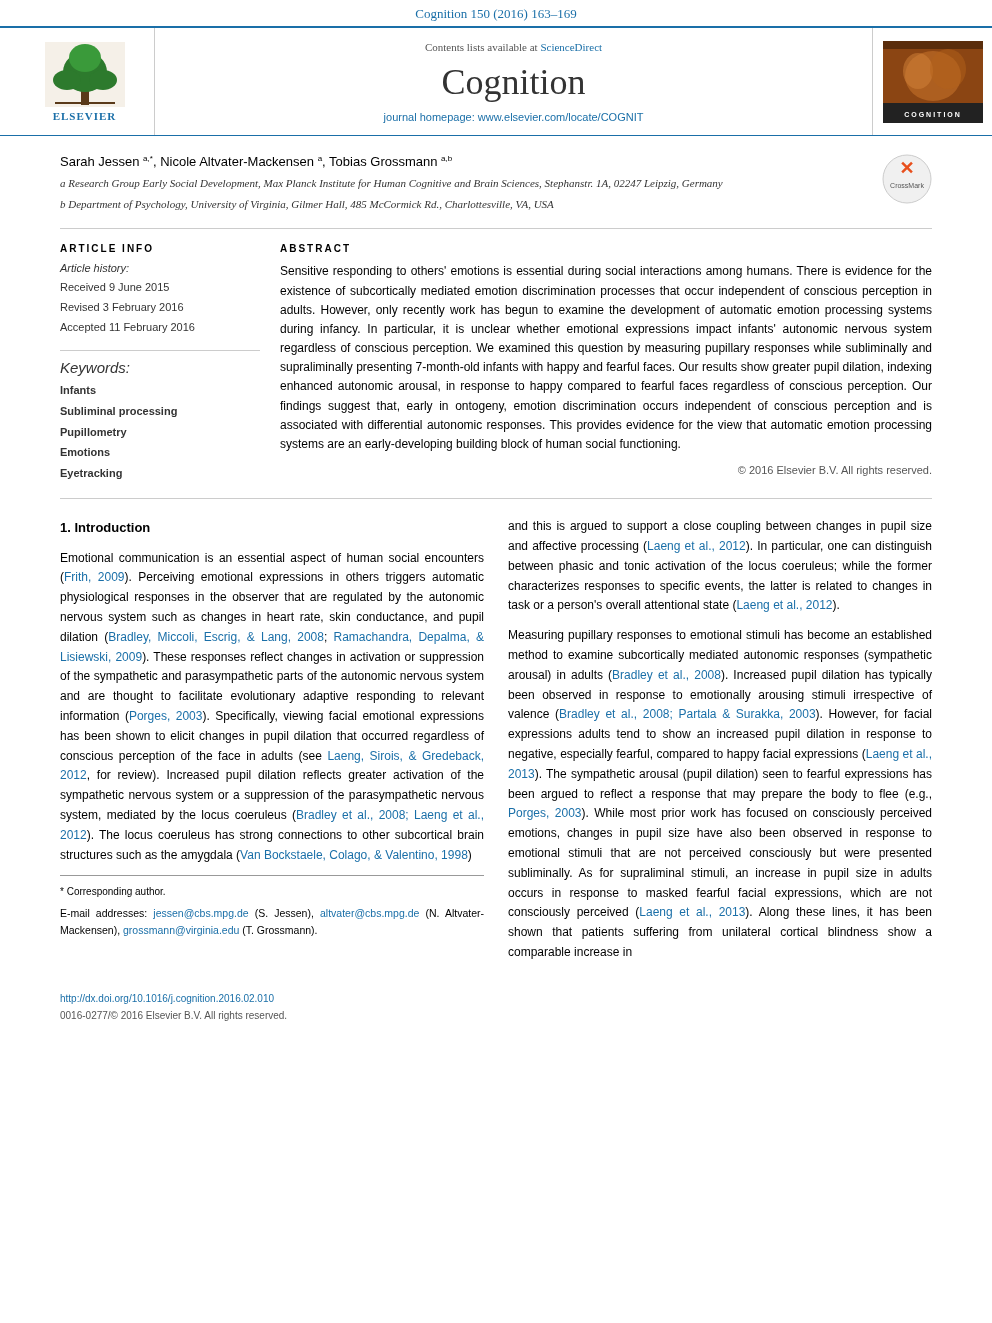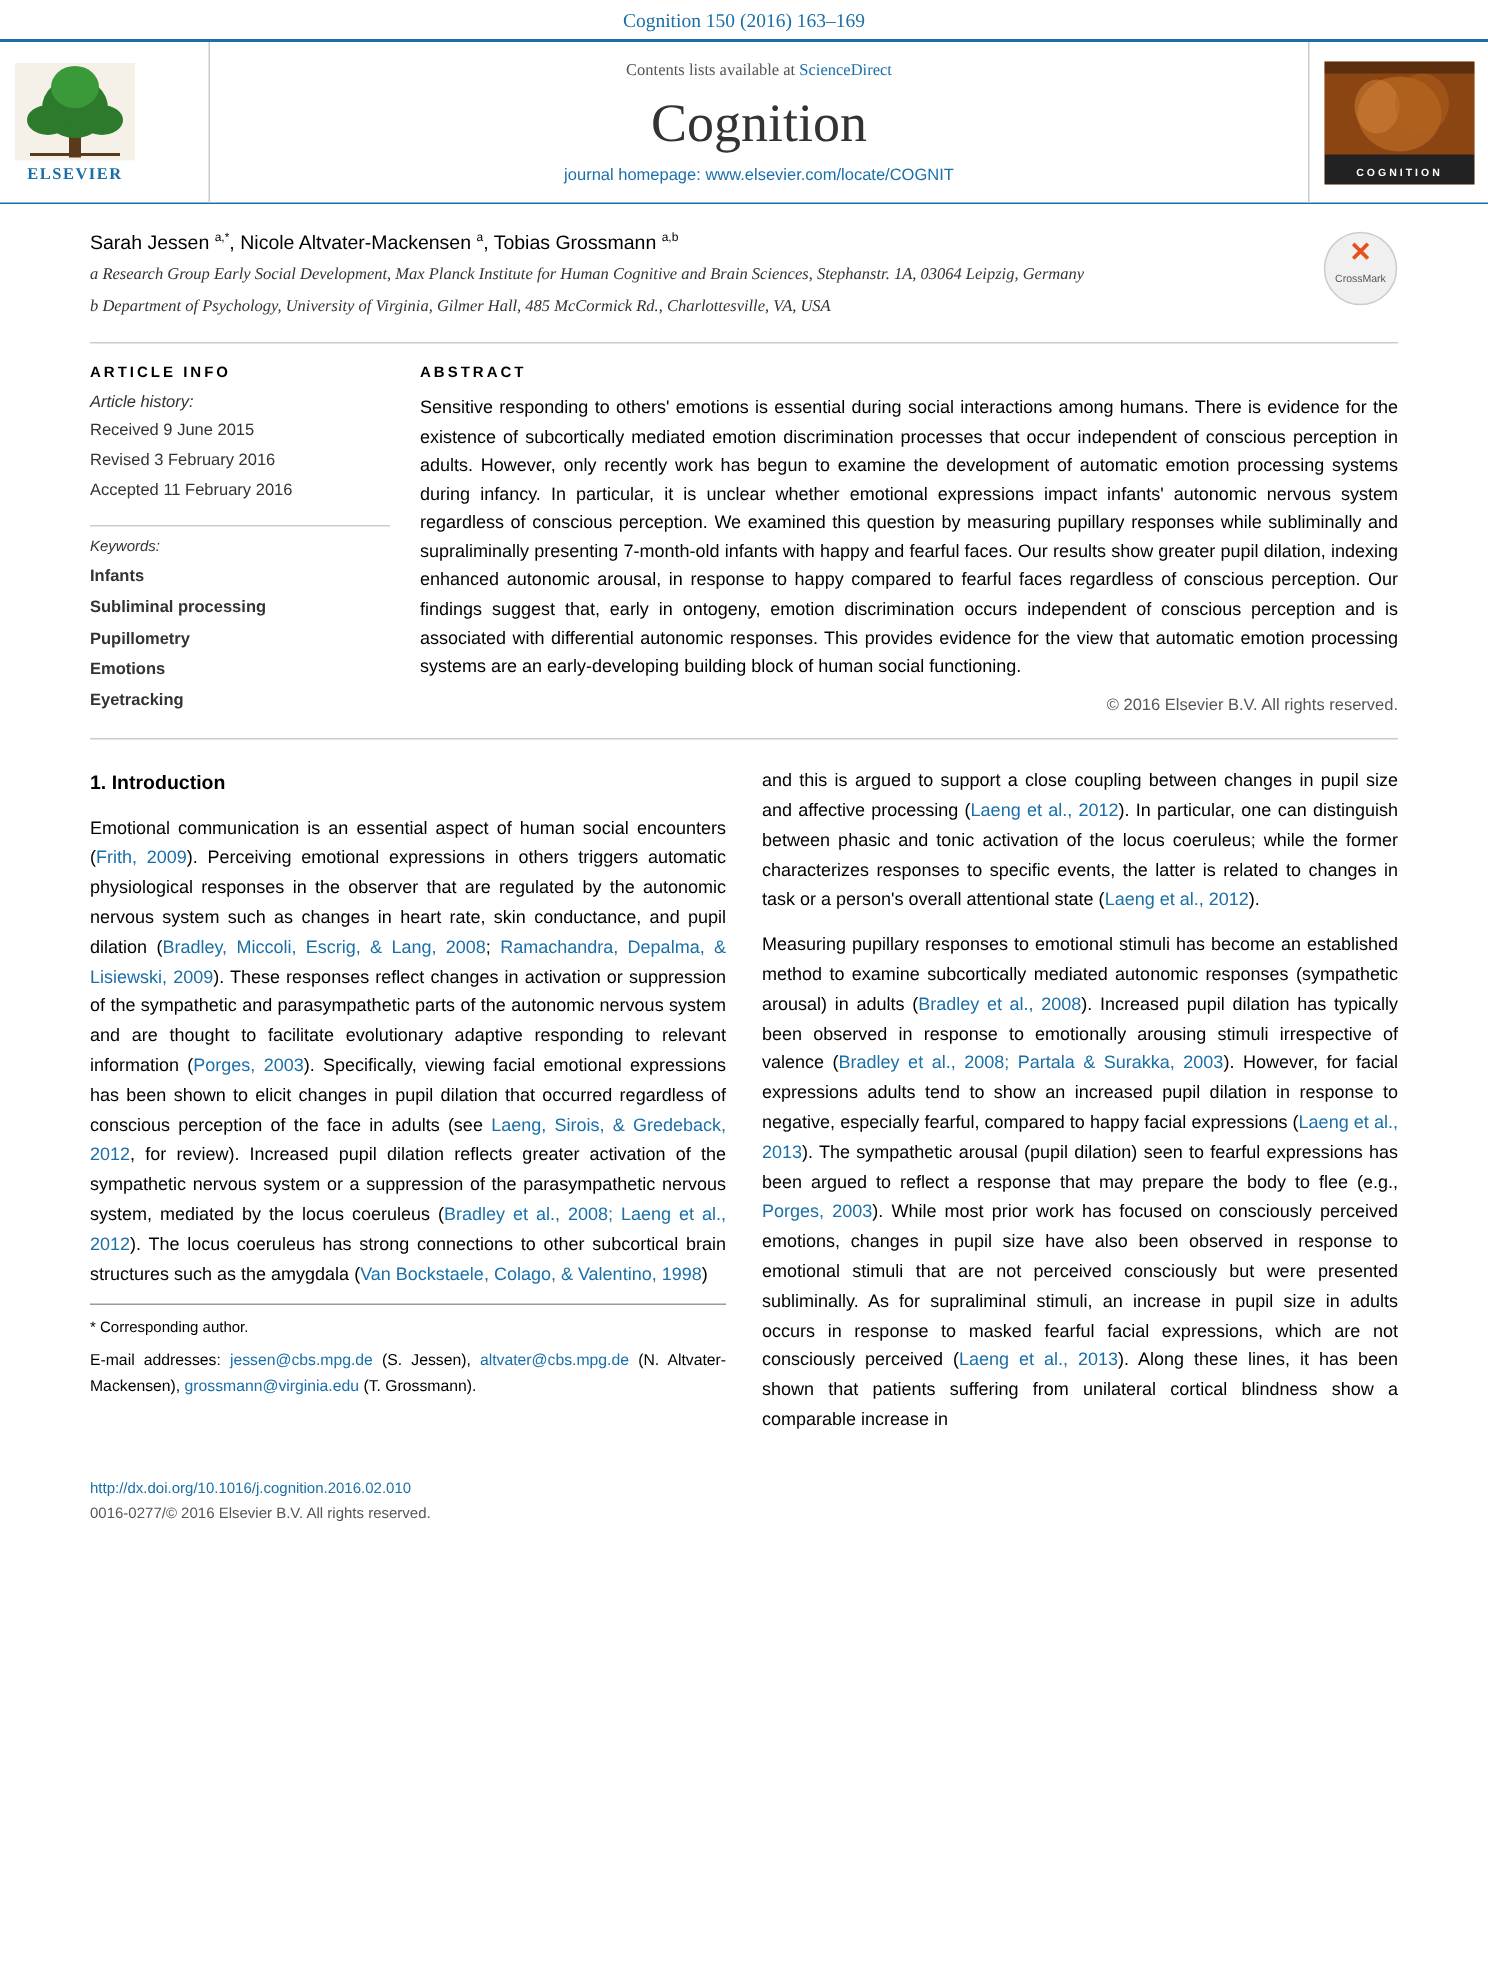--- a/index.html
+++ b/index.html
@@ -24,22 +24,24 @@
       align-items: stretch;
       border-top: 2px solid #1a6fa8;
       border-bottom: 1px solid #1a6fa8;
       min-height: 110px;
     }
 
     .elsevier-logo {
       width: 140px;
       display: flex;
       align-items: center;
+      justify-content: center;
       padding: 10px;
       border-right: 1px solid #ccc;
+      margin-left: 15px;
     }
 
     .elsevier-logo-inner {
       text-align: center;
     }
 
     .elsevier-text {
       font-size: 11px;
       font-weight: bold;
       color: #1a6fa8;
@@ -176,21 +178,21 @@
     }
 
     .keywords-section {
       margin-top: 10px;
       border-top: 1px solid #ccc;
       padding-top: 8px;
     }
 
     .keywords-title {
       font-style: italic;
-      font-size: 10px;
+      font-size: 15px;
       color: #333;
       margin-bottom: 4px;
     }
 
     .keywords-list {
       font-size: 11px;
       color: #333;
       line-height: 1.9;
       font-weight: bold;
     }
@@ -366,21 +368,21 @@
       </svg>
     </div>
 
 
     <div class="authors">
       <span>Sarah Jessen <sup>a,</sup><sup>*</sup>, </span>
       <span>Nicole Altvater-Mackensen <sup>a</sup>, </span>
       <span>Tobias Grossmann <sup>a,b</sup></span>
     </div>
 
-    <div class="affiliations">a Research Group Early Social Development, Max Planck Institute for Human Cognitive and Brain Sciences, Stephanstr. 1A, 03064 Leipzig, Germany</div>
+    <div class="affiliations">a Research Group Early Social Development, Max Planck Institute for Human Cognitive and Brain Sciences, Stephanstr. 1A, 02247 Leipzig, Germany</div>
     <div class="affiliations">b Department of Psychology, University of Virginia, Gilmer Hall, 485 McCormick Rd., Charlottesville, VA, USA</div>
   </div>
 
   <div class="info-abstract">
 
     <div class="article-info">
       <div class="info-section-title">ARTICLE INFO</div>
 
       <div class="info-label">Article history:</div>
       <div class="info-dates">

